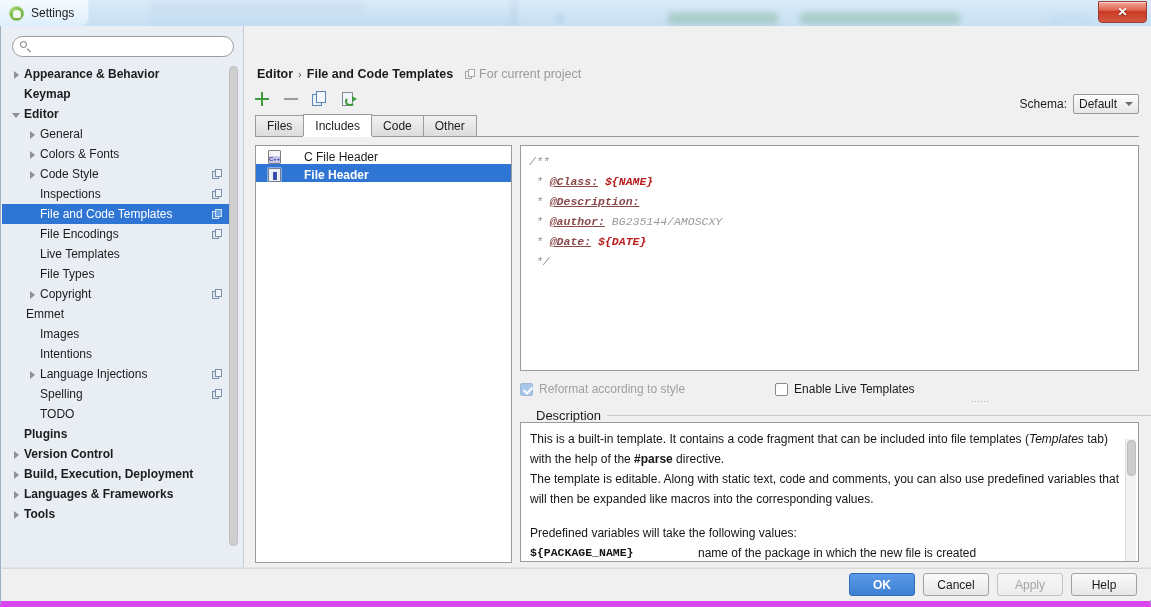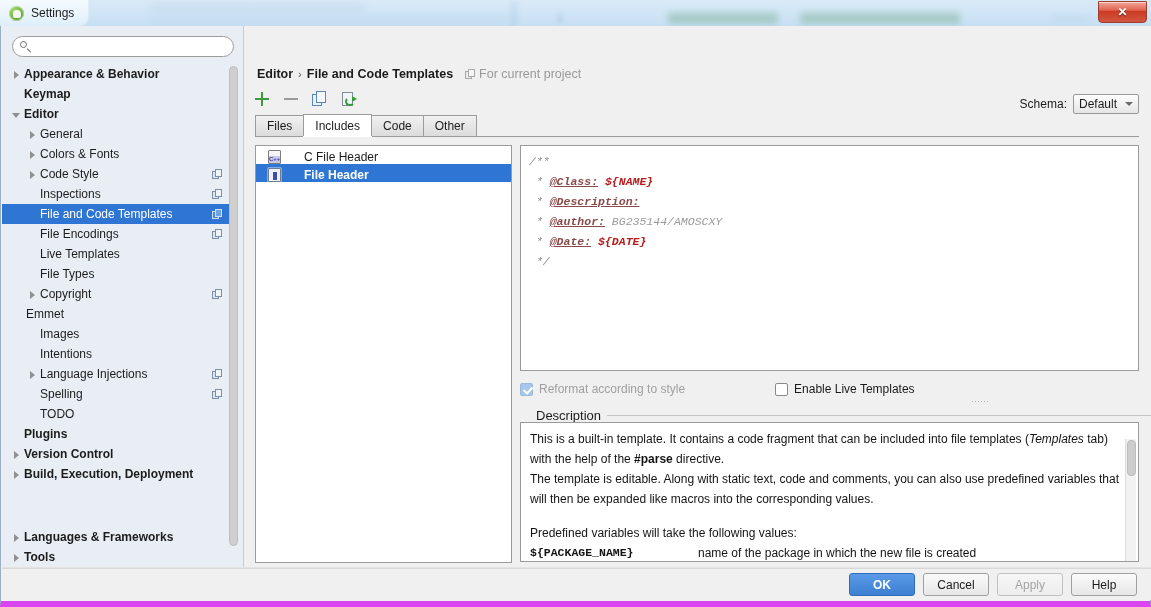--- a/index.html
+++ b/index.html
@@ -554,21 +554,21 @@
             <span>Plugins</span>
           </div>
           <div class="tree-row bold" style="padding-left: 10px;">
             <span class="arrow closed"></span>
             <span>Version Control</span>
           </div>
           <div class="tree-row bold" style="padding-left: 10px;">
             <span class="arrow closed"></span>
             <span>Build, Execution, Deployment</span>
           </div>
-          <div class="tree-row bold" style="padding-left: 10px; margin-top: 43px;">
+          <div class="tree-row bold" style="padding-left: 10px;">
             <span class="arrow closed"></span>
             <span>Languages &amp; Frameworks</span>
           </div>
           <div class="tree-row bold" style="padding-left: 10px;">
             <span class="arrow closed"></span>
             <span>Tools</span>
           </div>
         </div>
       <div class="left-scrollbar">
         <div class="thumb"></div>

